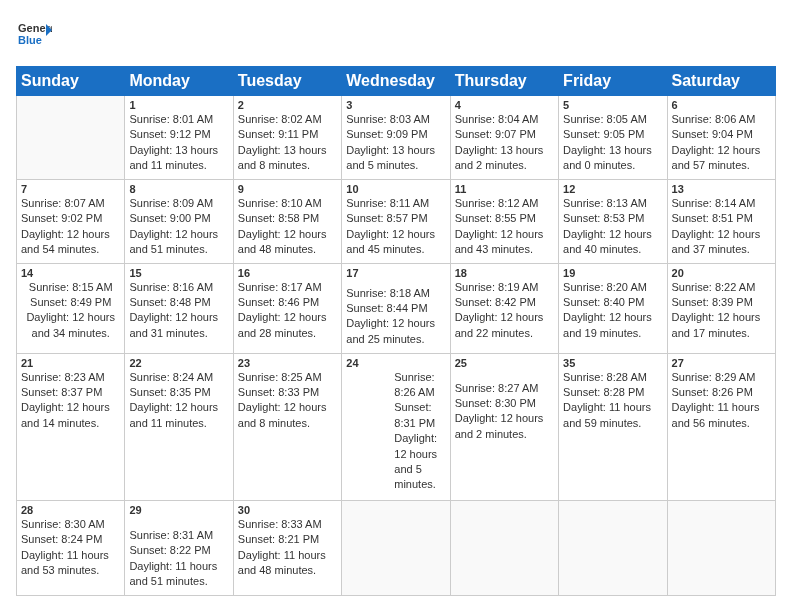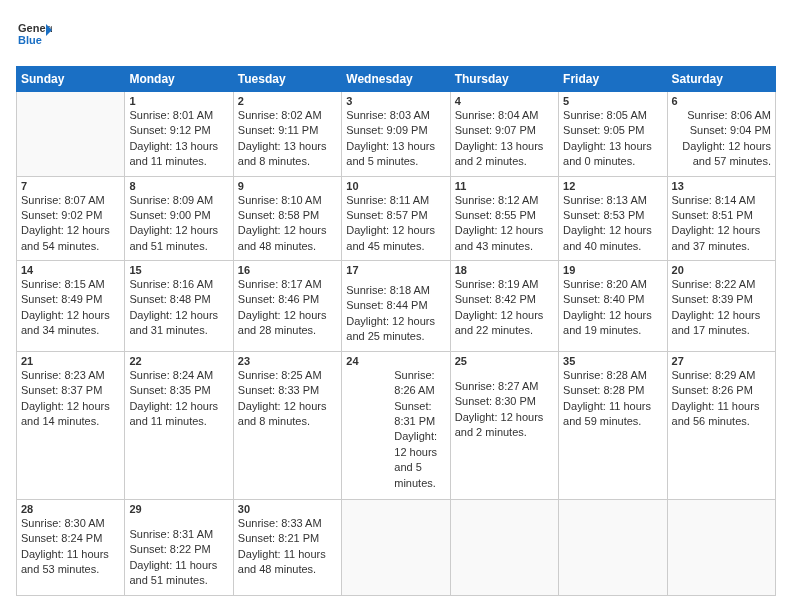--- a/index.html
+++ b/index.html
@@ -42,21 +42,21 @@
     .calendar {
       flex: 1;
       border: 1px solid #ccc;
       border-collapse: collapse;
       width: 100%;
       table-layout: fixed;
     }
     .calendar th {
       background: #1a6fc4;
       color: #fff;
-      font-size: 12px;
+      font-size: 16px;
       font-weight: bold;
       padding: 5px 4px;
       text-align: left;
       border: 1px solid #1a6fc4;
     }
     .calendar td {
       border: 1px solid #ccc;
       vertical-align: top;
       padding: 3px 4px;
       font-size: 9.5px;
@@ -144,21 +144,21 @@
           </td>
           <td>
             <span class="day-number">5</span>
             <div class="day-info" style="white-space: pre-line;">Sunrise: 8:05 AM
 Sunset: 9:05 PM
 Daylight: 13 hours
 and 0 minutes.</div>
           </td>
           <td>
             <span class="day-number">6</span>
-            <div class="day-info" style="white-space: pre-line; text-align: right;">Sunrise: 8:06 AM
+            <div class="day-info" style="white-space: pre-line;">Sunrise: 8:06 AM
 Sunset: 9:04 PM
 Daylight: 12 hours
 and 57 minutes.</div>
           </td>
         </tr>
         <tr>
           <td>
             <span class="day-number">7</span>
             <div class="day-info" style="white-space: pre-line;">Sunrise: 8:07 AM
 Sunset: 9:02 PM
@@ -204,21 +204,21 @@
             <span class="day-number">13</span>
             <div class="day-info" style="white-space: pre-line;">Sunrise: 8:14 AM
 Sunset: 8:51 PM
 Daylight: 12 hours
 and 37 minutes.</div>
           </td>
         </tr>
         <tr>
           <td>
             <span class="day-number">14</span>
-            <div class="day-info" style="white-space: pre-line;">Sunrise: 8:15 AM
+            <div class="day-info" style="white-space: pre-line; text-align: center;">Sunrise: 8:15 AM
 Sunset: 8:49 PM
 Daylight: 12 hours
 and 34 minutes.</div>
           </td>
           <td>
             <span class="day-number">15</span>
             <div class="day-info" style="white-space: pre-line;">Sunrise: 8:16 AM
 Sunset: 8:48 PM
 Daylight: 12 hours
 and 31 minutes.</div>

